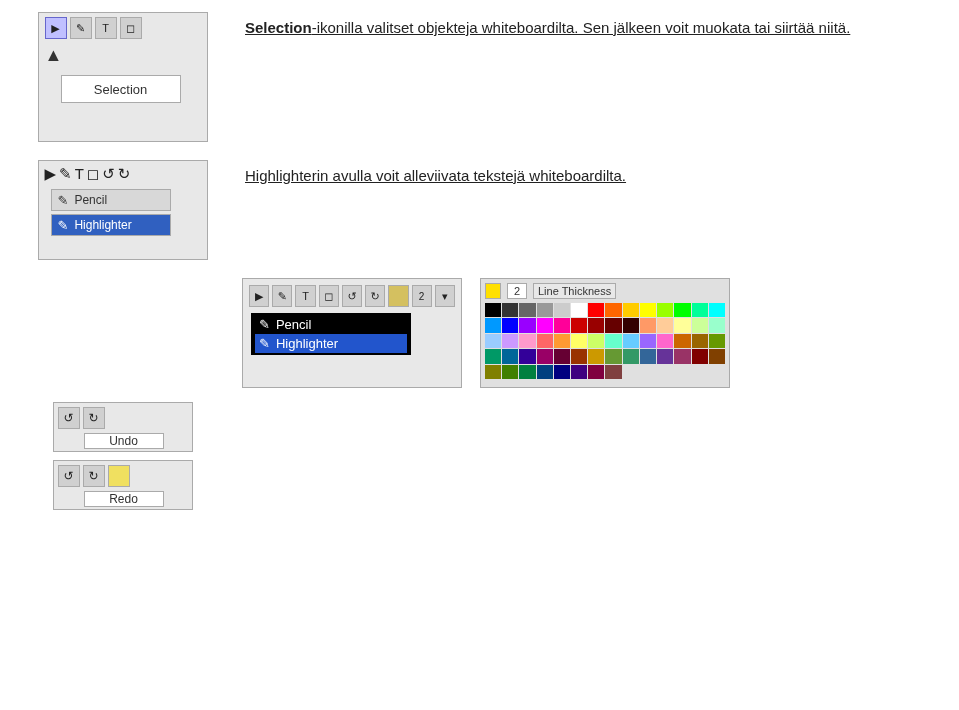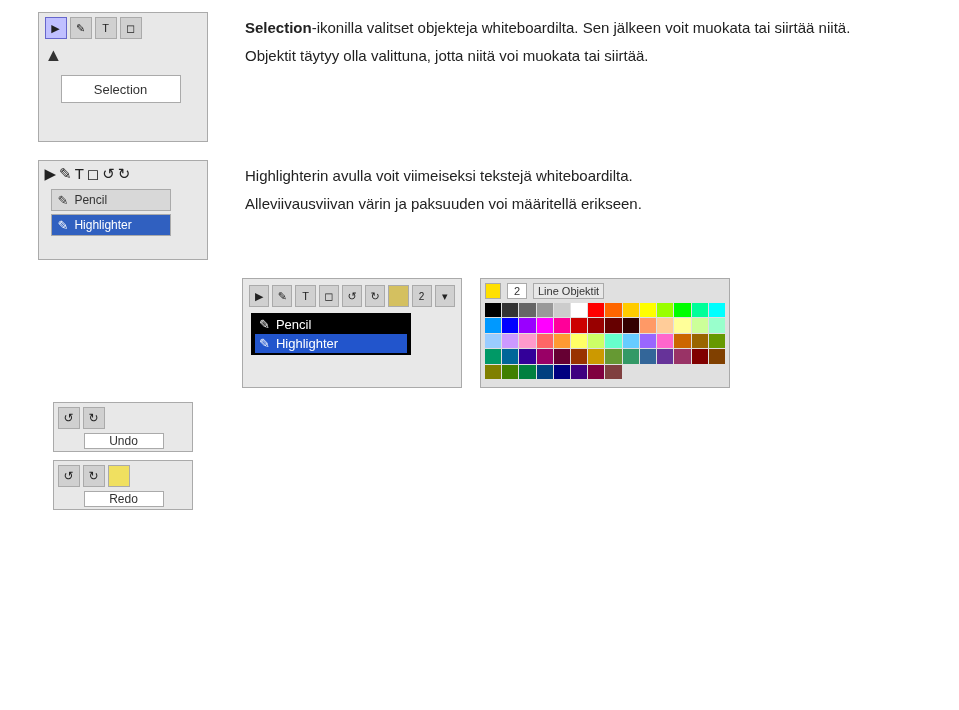--- a/index.html
+++ b/index.html
@@ -241,20 +241,21 @@
       flex: 1;
       display: flex;
       flex-direction: column;
       justify-content: center;
       line-height: 1.6;
       font-size: 15px;
       padding-top: 4px;
     }
     .desc p {
       margin-bottom: 4px;
+      text-decoration: underline;
     }
     .desc strong {
       font-weight: bold;
     }
 
     
     .screenshots-row {
       display: flex;
       flex-direction: row;
       gap: 18px;
@@ -372,21 +373,20 @@
             <div class="tool-btn">✎</div>
             <div class="tool-btn">T</div>
             <div class="tool-btn">◻</div>
           </div>
           <span class="cursor-arrow">▲</span>
           <div class="selection-label">Selection</div>
         </div>
       </div>
       <div class="desc">
         <p><strong>Selection</strong>-ikonilla valitset objekteja whiteboardilta. Sen jälkeen voit muokata tai siirtää niitä.</p>
-        <p>Objektit täytyy olla valittuna, jotta niitä voi muokata tai siirtää.</p>
       </div>
     </div>
 
     <div class="section-row">
       <div class="tool-panel">
         <div class="pencil-tool-img">
           <div class="toolbar-row2">
             <div class="tool-btn">▶</div>
             <div class="tool-btn">✎</div>
             <div class="tool-btn">T</div>
@@ -400,22 +400,21 @@
               <span>Pencil</span>
             </div>
             <div class="pencil-item active">
               <span class="pencil-icon">✎</span>
               <span>Highlighter</span>
             </div>
           </div>
         </div>
       </div>
       <div class="desc">
-        <p>Highlighterin avulla voit viimeiseksi tekstejä whiteboardilta.</p>
-        <p>Alleviivausviivan värin ja paksuuden voi määritellä erikseen.</p>
+        <p>Highlighterin avulla voit alleviivata tekstejä whiteboardilta.</p>
       </div>
     </div>
 
     <div class="screenshots-row">
 
       <div class="screenshot1">
         <div class="top-bar">
           <div class="item-btn">▶</div>
           <div class="item-btn">✎</div>
           <div class="item-btn">T</div>
@@ -435,21 +434,21 @@
             <span>✎</span>
             <span>Highlighter</span>
           </div>
         </div>
       </div>
 
       <div class="screenshot2">
         <div class="palette-header">
           <div class="yellow-swatch"></div>
           <div class="num-box">2</div>
-          <div class="thickness-label">Line Objektit</div>
+          <div class="thickness-label">Line Thickness</div>
         </div>
         <div class="color-grid" id="color-grid">
             <div class="color-cell" style="background: rgb(0, 0, 0);"></div>
             <div class="color-cell" style="background: rgb(51, 51, 51);"></div>
             <div class="color-cell" style="background: rgb(102, 102, 102);"></div>
             <div class="color-cell" style="background: rgb(153, 153, 153);"></div>
             <div class="color-cell" style="background: rgb(204, 204, 204);"></div>
             <div class="color-cell" style="background: rgb(255, 255, 255);"></div>
             <div class="color-cell" style="background: rgb(255, 0, 0);"></div>
             <div class="color-cell" style="background: rgb(255, 102, 0);"></div>

